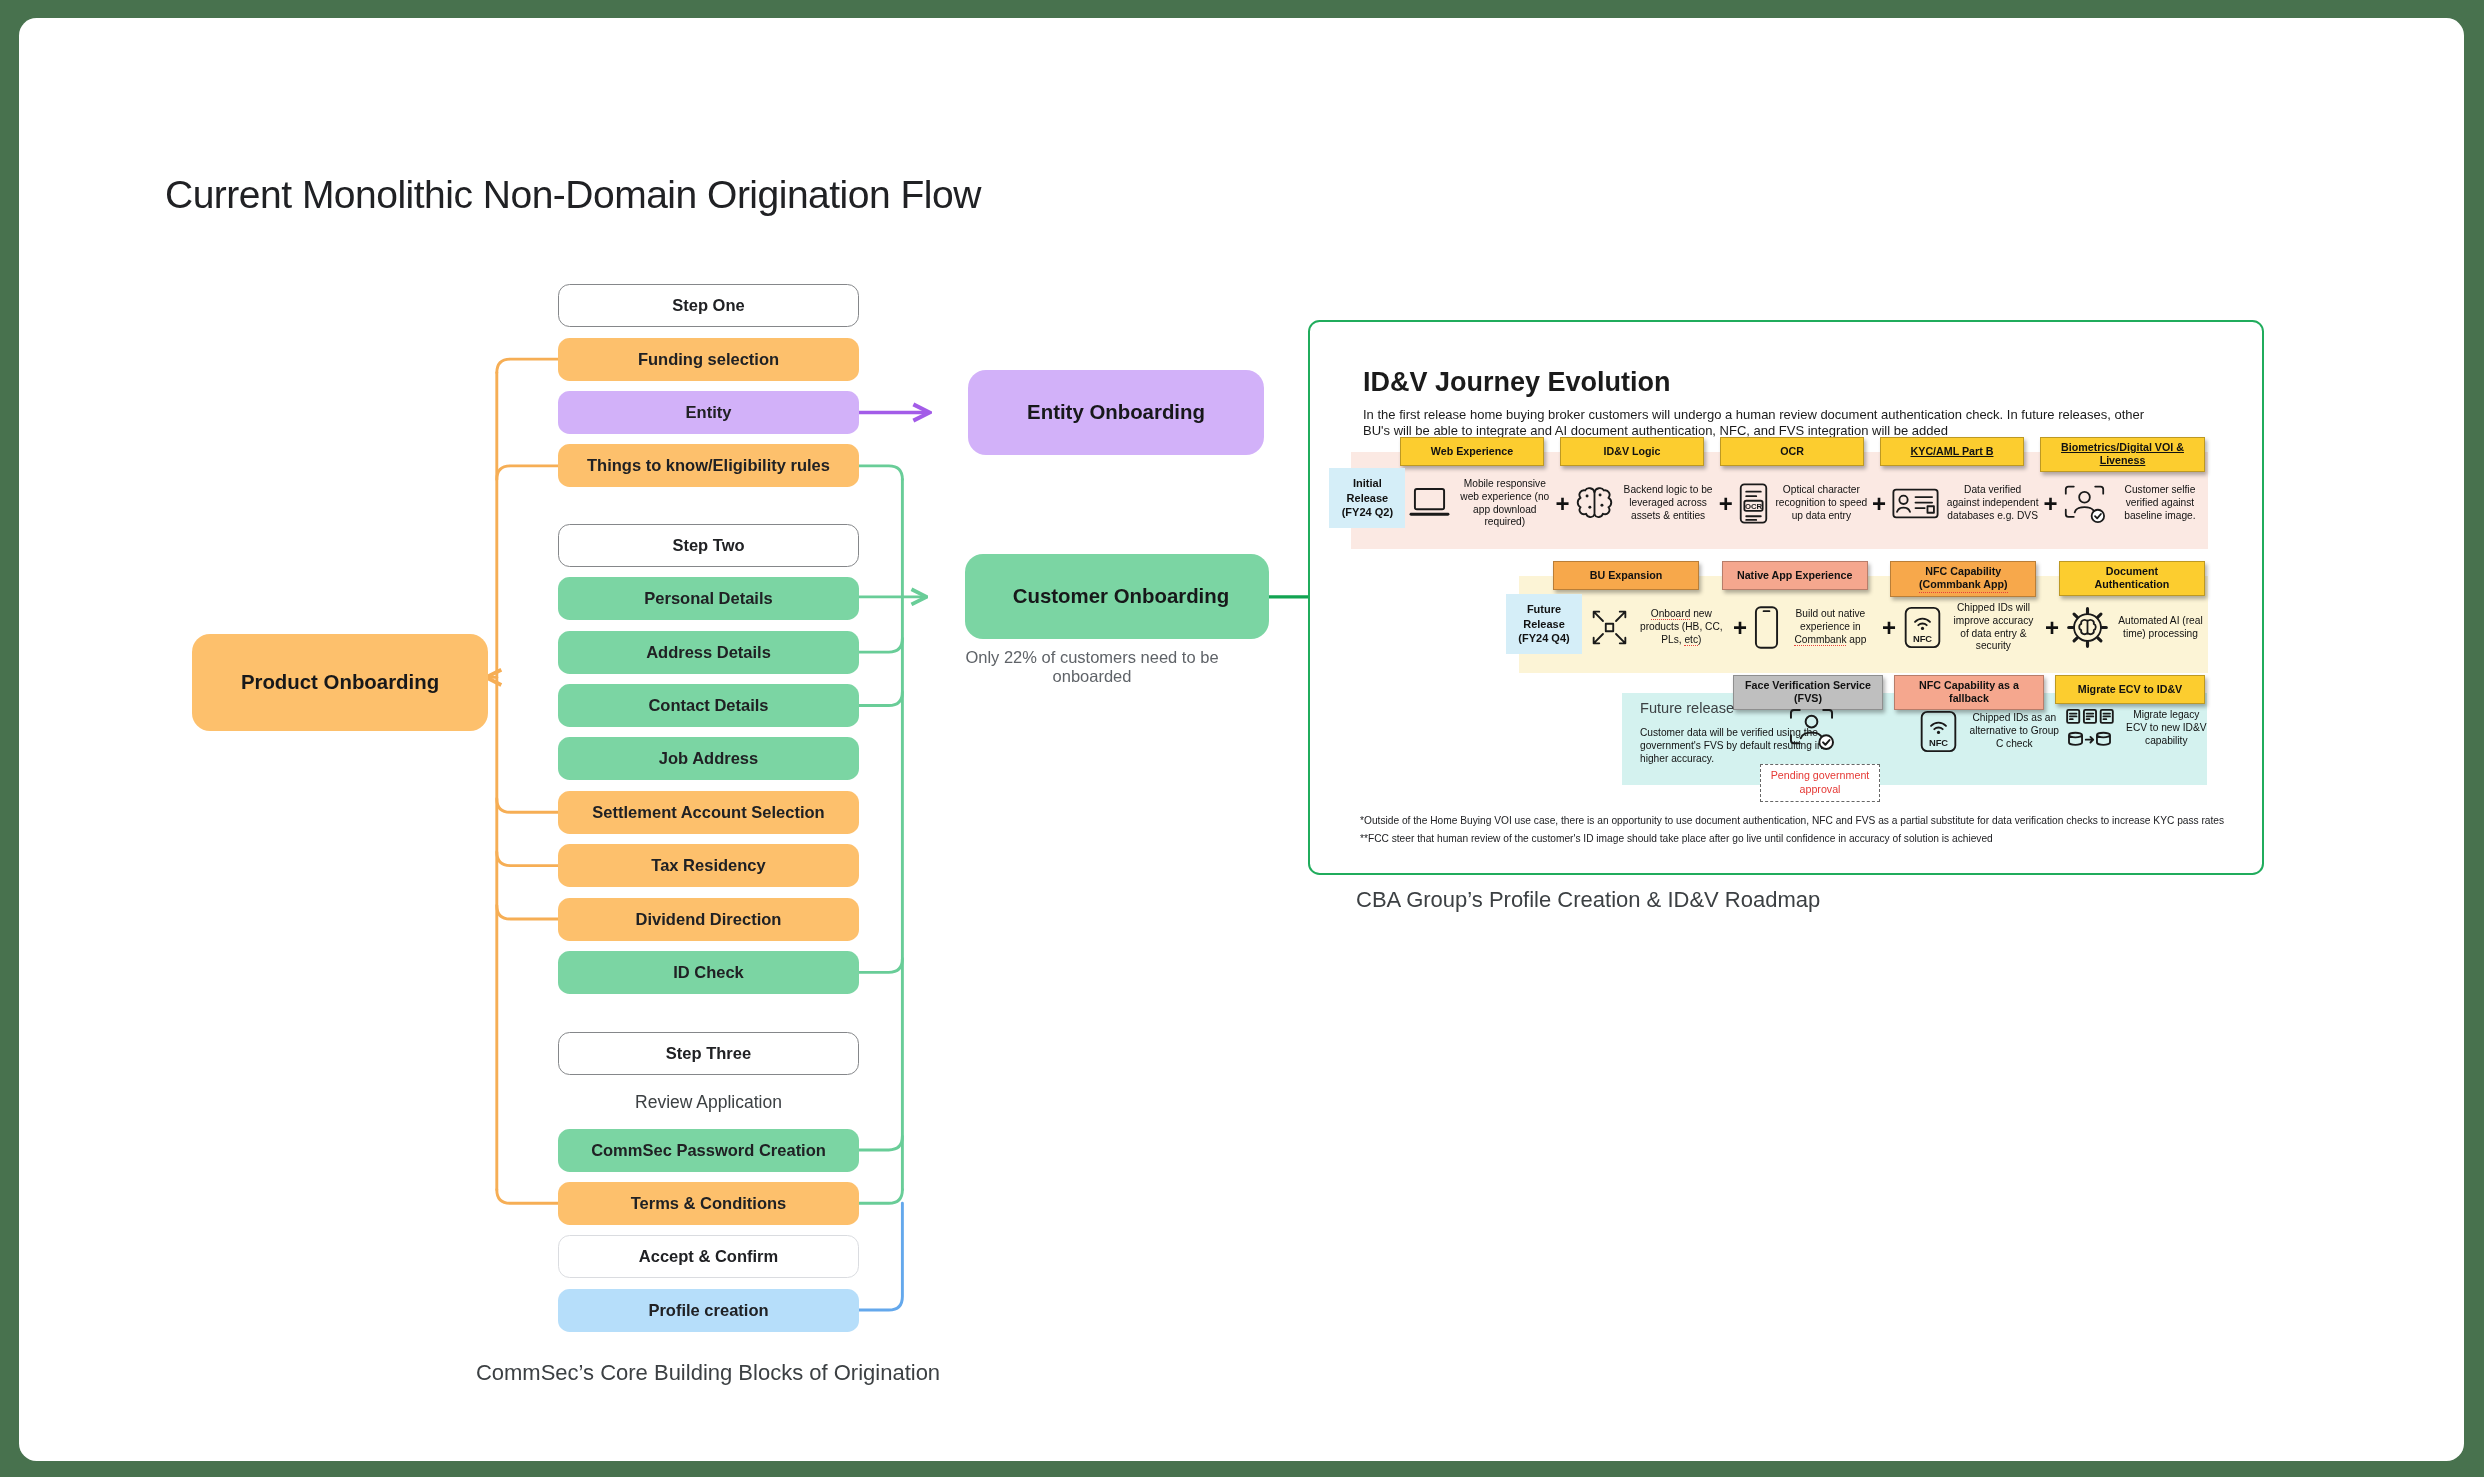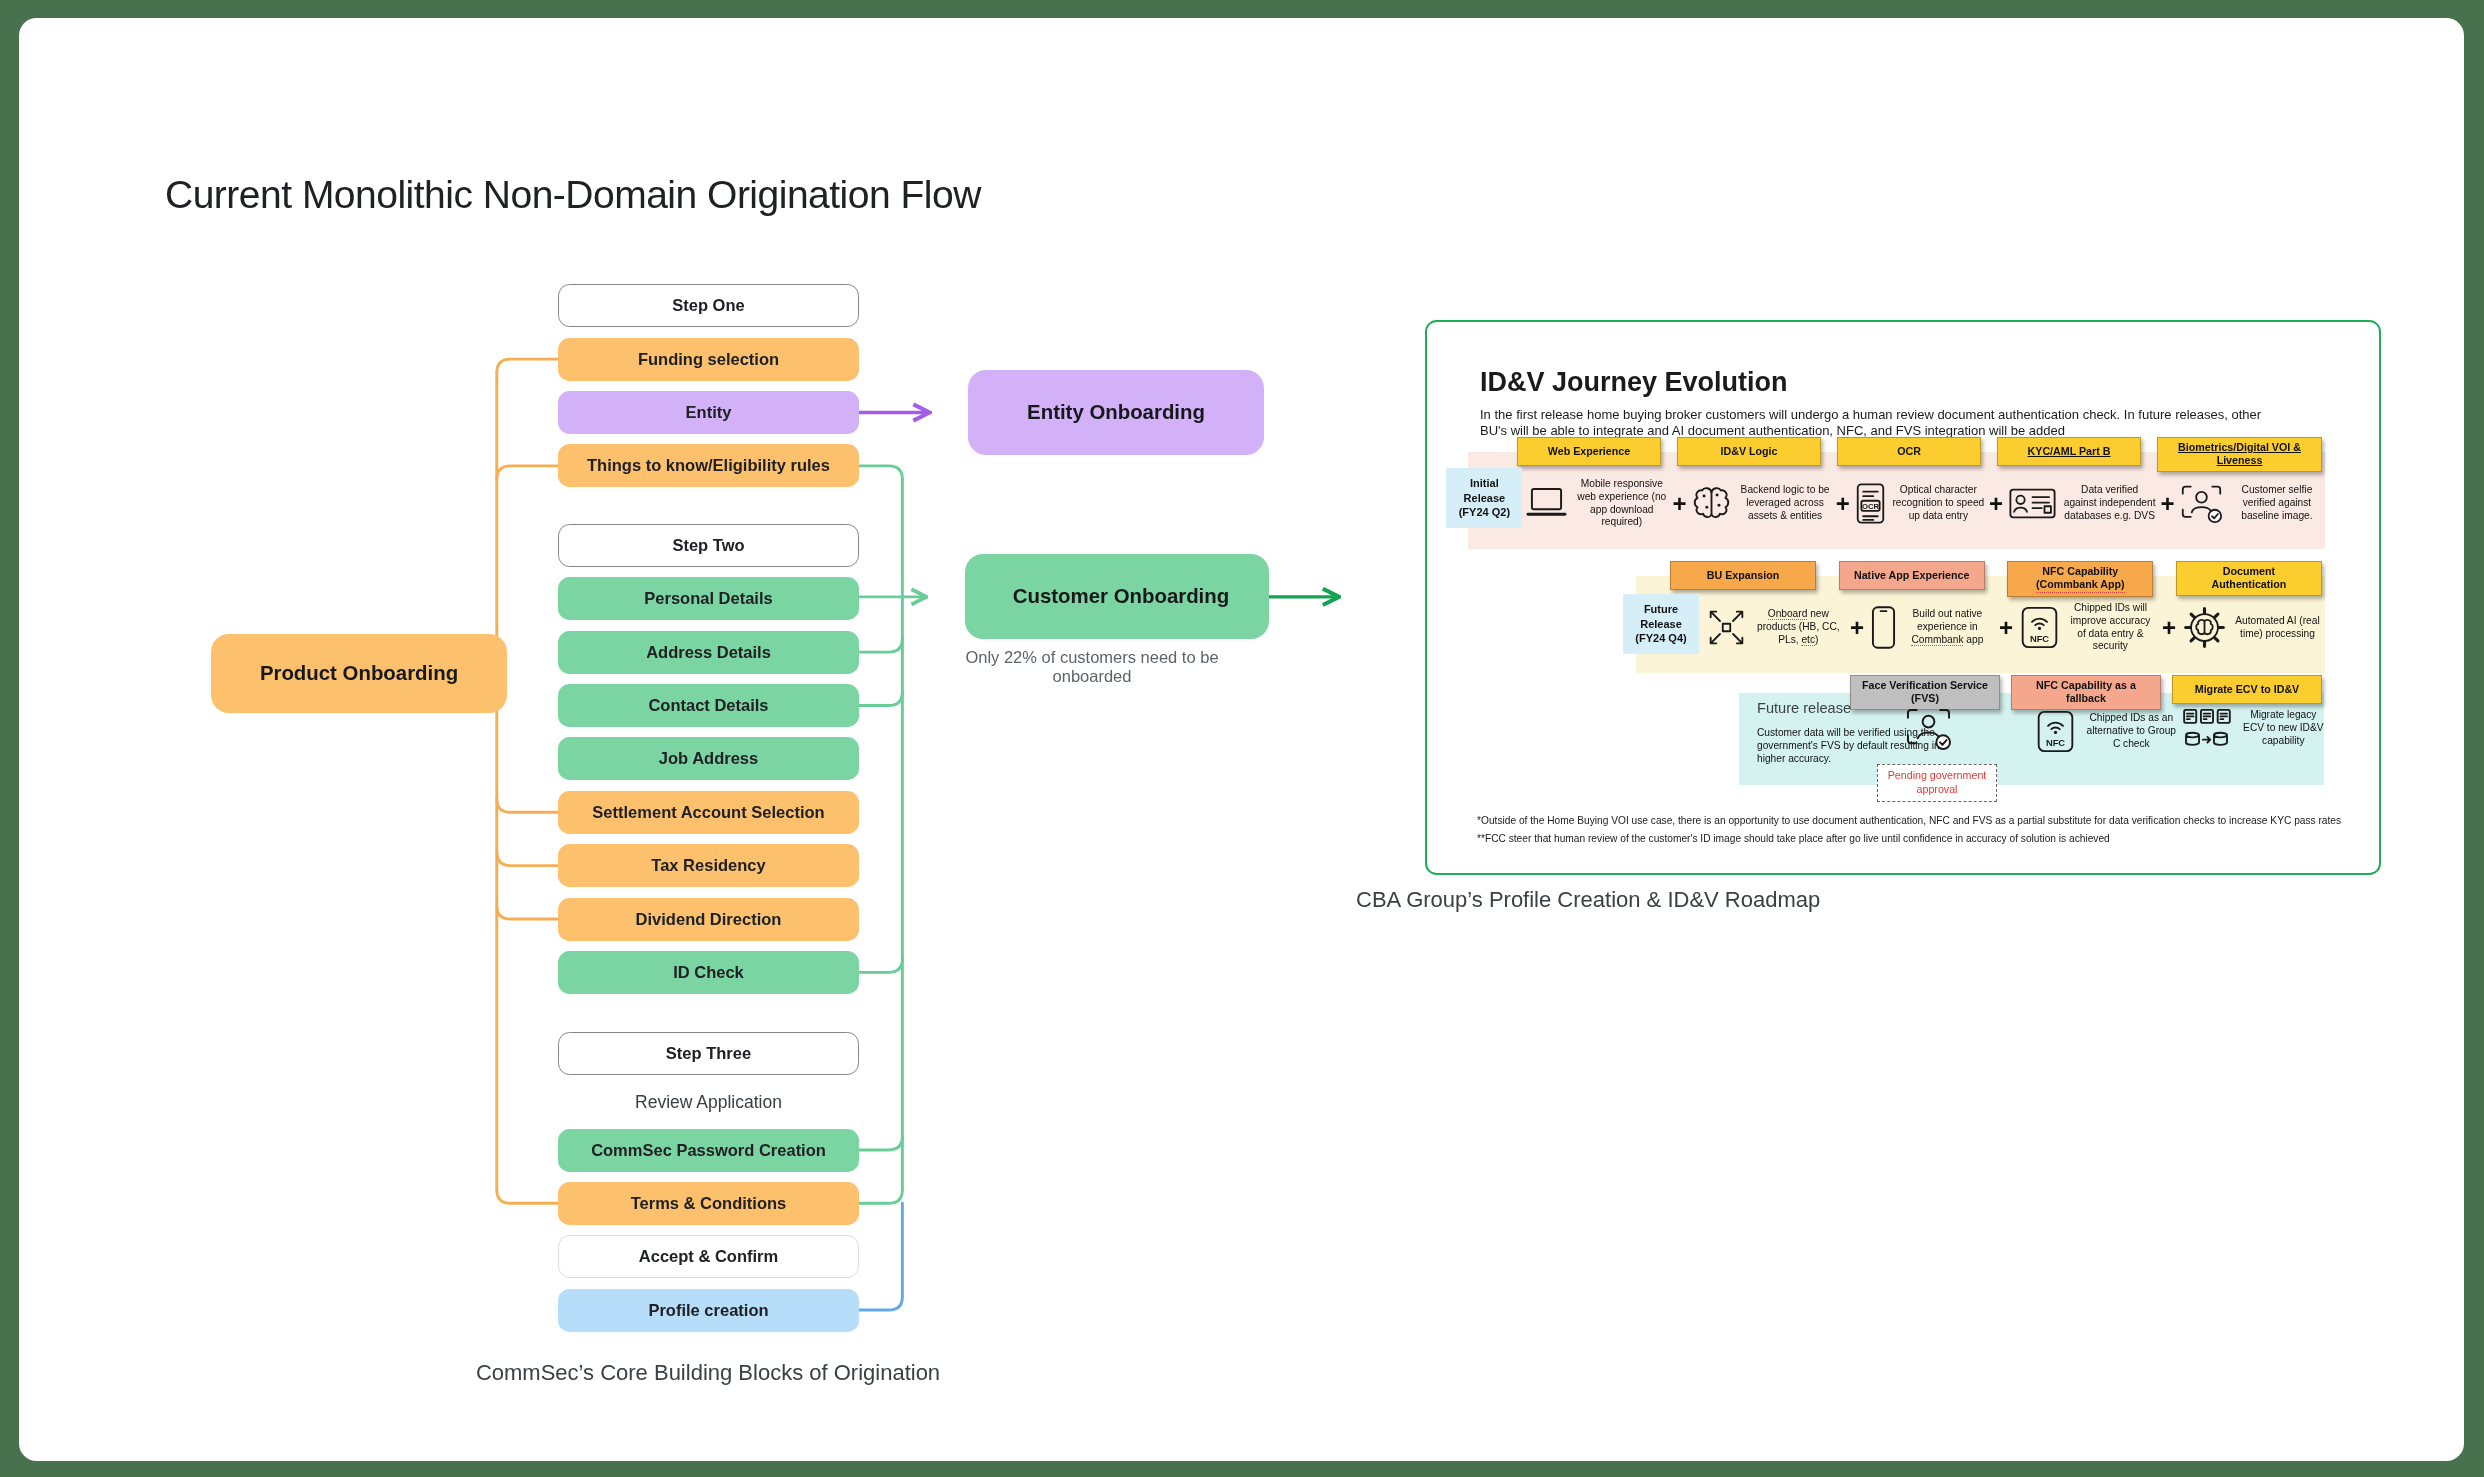--- a/index.html
+++ b/index.html
@@ -20,21 +20,21 @@
   .bigbox{position:absolute;width:296px;border-radius:18px;display:flex;align-items:center;justify-content:center;font-size:20.4px;font-weight:700;color:#17181a;text-align:right;margin-left:22px;}
   .bigbox.orange{background:var(--orange,#FDC06C);}
   .bigbox.purple{background:var(--purple,#D2B1F9);}
   .bigbox.green{background:var(--green,#7BD5A3);padding-left:8px;}
 
   .note{position:absolute;left:927px;top:648px;width:330px;text-align:center;font-size:16.5px;color:#5f6368;}
   .caption{position:absolute;font-size:22px;color:#3c4043;}
   .caption.left{left:417px;top:1360px;width:582px;text-align:center;}
   .caption.right{left:1356px;top:887px;}
 
-  .panel{position:absolute;left:1425px;top:320px;width:956px;height:555px;background:#fff;border:2.9px solid var(--panel_border,#20AC5C);border-radius:11.6px;box-sizing:border-box;}
+  .panel{position:absolute;left:1308px;top:320px;width:956px;height:555px;background:#fff;border:2.9px solid var(--panel_border,#20AC5C);border-radius:11.6px;box-sizing:border-box;}
   .panel *{box-sizing:border-box;}
   .p-title{position:absolute;left:53px;top:45px;font-size:27px;font-weight:700;color:#1b1b1b;}
   .p-sub{position:absolute;left:53px;top:85px;width:796px;font-size:13px;line-height:1.22;color:#1b1b1b;}
 
   .band{position:absolute;}
   .band1{left:41px;top:130px;width:857px;height:97px;background:var(--band_pink,#FBE9E3);}
   .band2{left:209px;top:254px;width:689px;height:97px;background:var(--band_yellow,#FCF4D6);}
   .band3{left:312px;top:371px;width:585px;height:92px;background:var(--band_cyan,#D4F2EF);}
 
   .tags{position:absolute;display:flex;justify-content:space-between;align-items:flex-start;}
@@ -147,21 +147,21 @@
   <div class="fbox orange" style="top:844px">Tax Residency</div>
   <div class="fbox orange" style="top:898px">Dividend Direction</div>
   <div class="fbox green" style="top:951px">ID Check</div>
   <div class="fbox step" style="top:1032px">Step Three</div>
   <div class="flow-text" style="top:1085px">Review Application</div>
   <div class="fbox green" style="top:1129px">CommSec Password Creation</div>
   <div class="fbox orange" style="top:1182px">Terms &amp; Conditions</div>
   <div class="fbox outline" style="top:1235px">Accept &amp; Confirm</div>
   <div class="fbox blue" style="top:1289px">Profile creation</div>
 
-  <div class="bigbox orange" style="left:189px;top:634px;height:79px">Product Onboarding</div>
+  <div class="bigbox orange" style="left:170px;top:634px;height:97px">Product Onboarding</div>
   <div class="bigbox purple" style="left:946px;top:370px;height:85px">Entity Onboarding</div>
   <div class="bigbox green" style="left:943px;top:554px;height:85px">Customer Onboarding</div>
   <div class="note">Only 22% of customers need to be onboarded</div>
 
   <div class="caption left">CommSec’s Core Building Blocks of Origination</div>
   <div class="caption right">CBA Group’s Profile Creation &amp; ID&amp;V Roadmap</div>
 
   <div class="panel">
     <div class="p-title">ID&amp;V Journey Evolution</div>
     <div class="p-sub">In the first release home buying broker customers will undergo a human review document authentication check. In future releases, other BU's will be able to integrate and AI document authentication, NFC, and FVS integration will be added</div>

